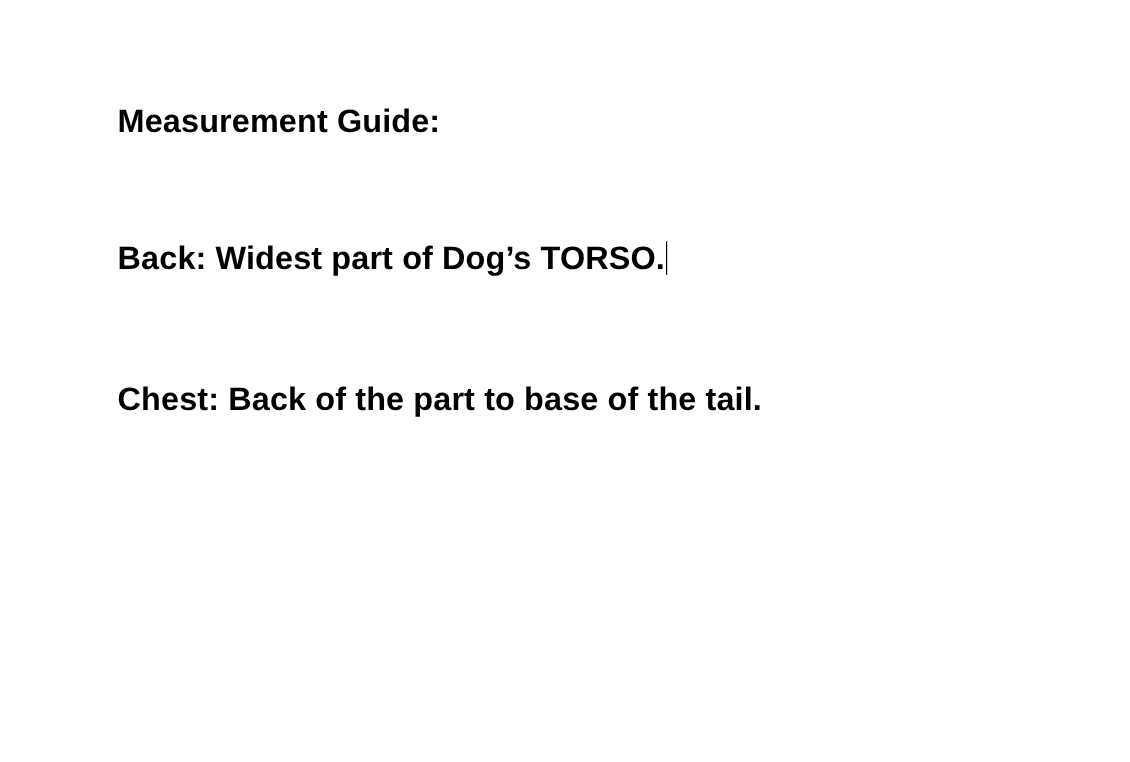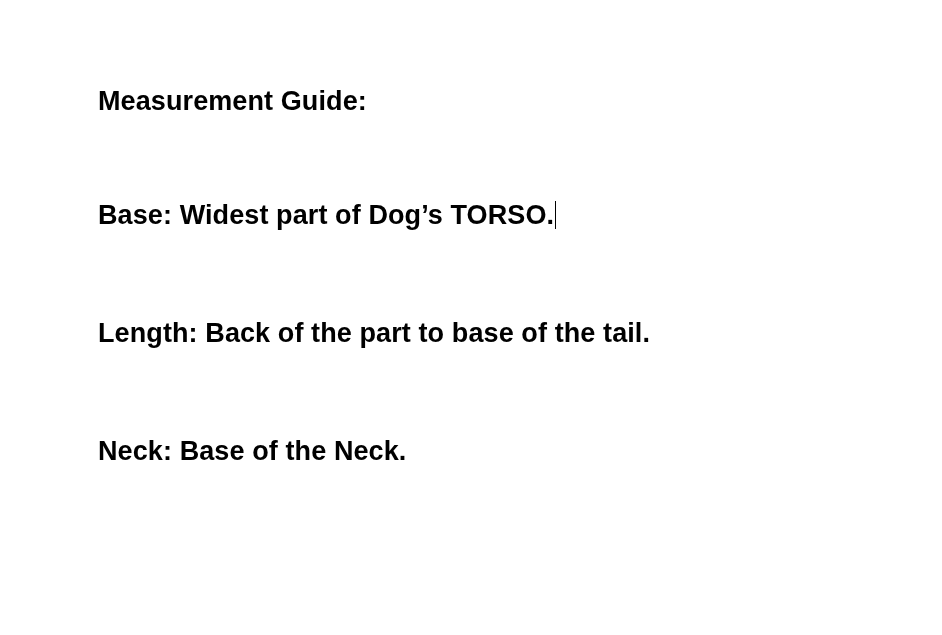--- a/index.html
+++ b/index.html
@@ -53,31 +53,27 @@
 
 <div class="page">
 
   <div class="line title">
     <span class="lbl">Measurement Guide:</span>
   </div>
 
   <div class="spacer-1"></div>
 
   <div class="line">
-    <span class="lbl">Base: </span>
+    <span class="lbl">Back: </span>
     <span class="txt">Widest part of Dog’s TORSO.</span><span class="caret"></span>
   </div>
 
   <div class="spacer-2"></div>
 
   <div class="line">
-    <span class="lbl">Length: </span>
+    <span class="lbl">Chest: </span>
     <span class="txt">Back of the part to base of the tail.</span>
   </div>
 
   <div class="spacer-3"></div>
 
-  <div class="line">
-    <span class="lbl">Neck: </span>
-    <span class="txt">Base of the Neck.</span>
-  </div>
 
 </div>
 
 </body></html>

